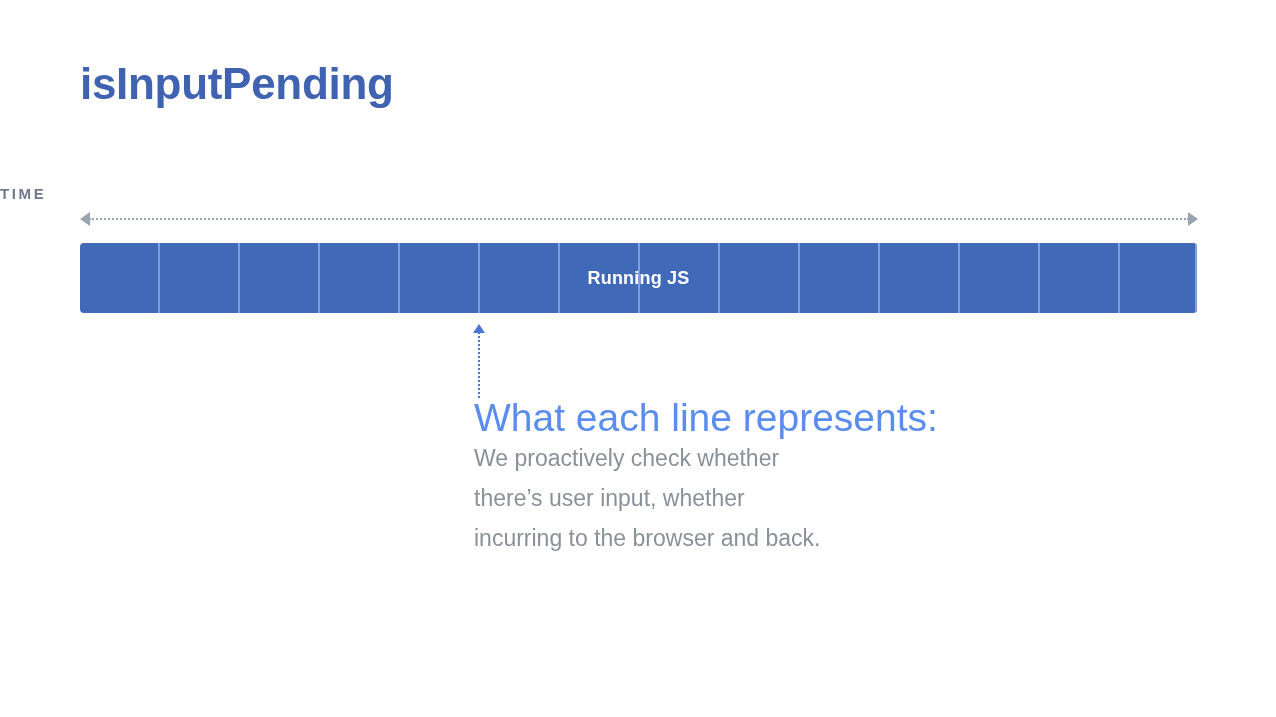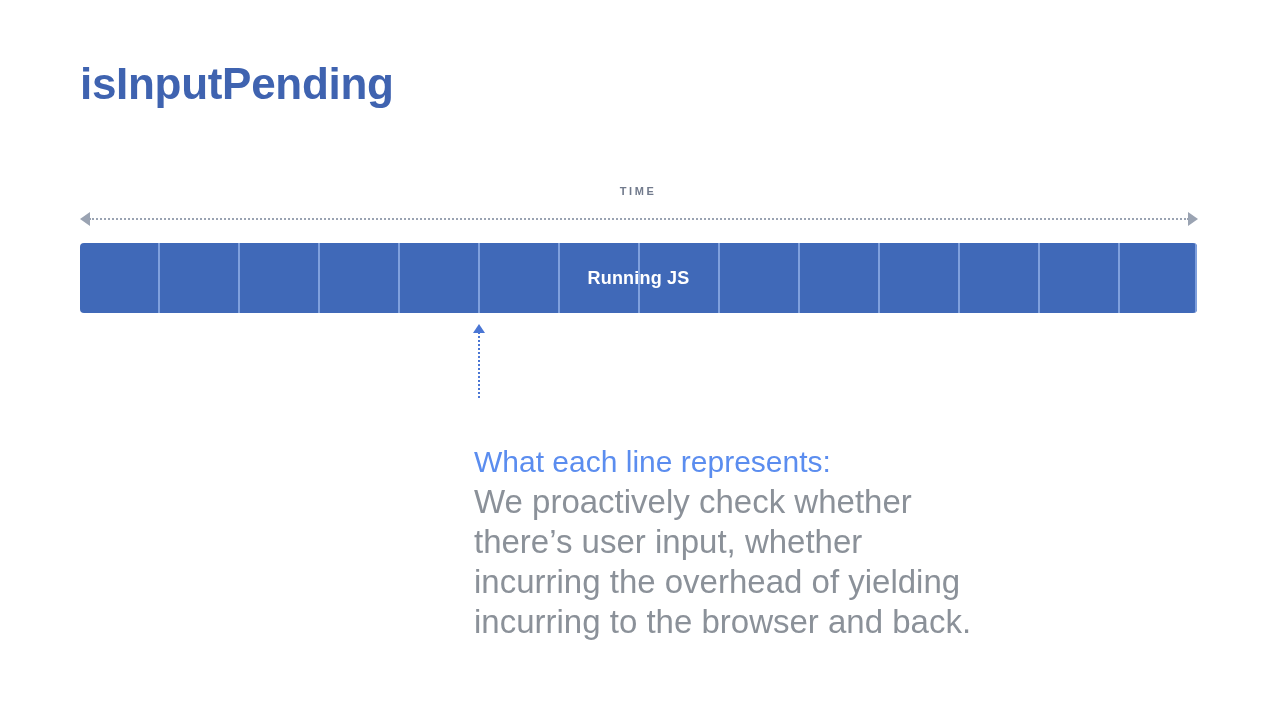--- a/index.html
+++ b/index.html
@@ -34,22 +34,22 @@
     white-space: nowrap;
     line-height: 1.2;
   }
 
   
   .time-label {
     position: absolute;
     left: 0;
     top: 185px;
     width: 1276px;
-    text-align: center;
-    font-size: 11px;
+    text-align: left;
+    font-size: 15px;
     font-weight: bold;
     letter-spacing: 2.6px;
     color: #717a8c;
     
   }
 
   .time-axis {
     position: absolute;
     left: 80px;
     top: 212px;
@@ -149,29 +149,28 @@
   }
 
   
   .callout {
     position: absolute;
     left: 474px;
     top: 398px;
     width: 520px;
   }
   .callout-heading {
-    font-size: 30px;
+    font-size: 39px;
     color: #5b8def;
     line-height: 40px;
     font-weight: normal;
     white-space: nowrap;
-    margin-top: 44px;
   }
   .callout-body-line {
-    font-size: 33px;
+    font-size: 23px;
     color: #8b9199;
     line-height: 40px;
     font-weight: normal;
     white-space: nowrap;
   }
 </style>
 </head>
 <body>
 
 <div id="slide">
@@ -209,18 +208,17 @@
   <div class="connector">
     <div class="connector-arrow"></div>
     <div class="connector-line"></div>
   </div>
 
   <div class="callout">
     <div class="callout-heading">What each line represents:</div>
     <div class="callout-body" id="callout-body">
         <div class="callout-body-line">We proactively check whether</div>
         <div class="callout-body-line">there’s user input, whether</div>
-        <div class="callout-body-line">incurring the overhead of yielding</div>
         <div class="callout-body-line">incurring to the browser and back.</div>
       </div>
   </div>
 
 </div>
 
 </body></html>

